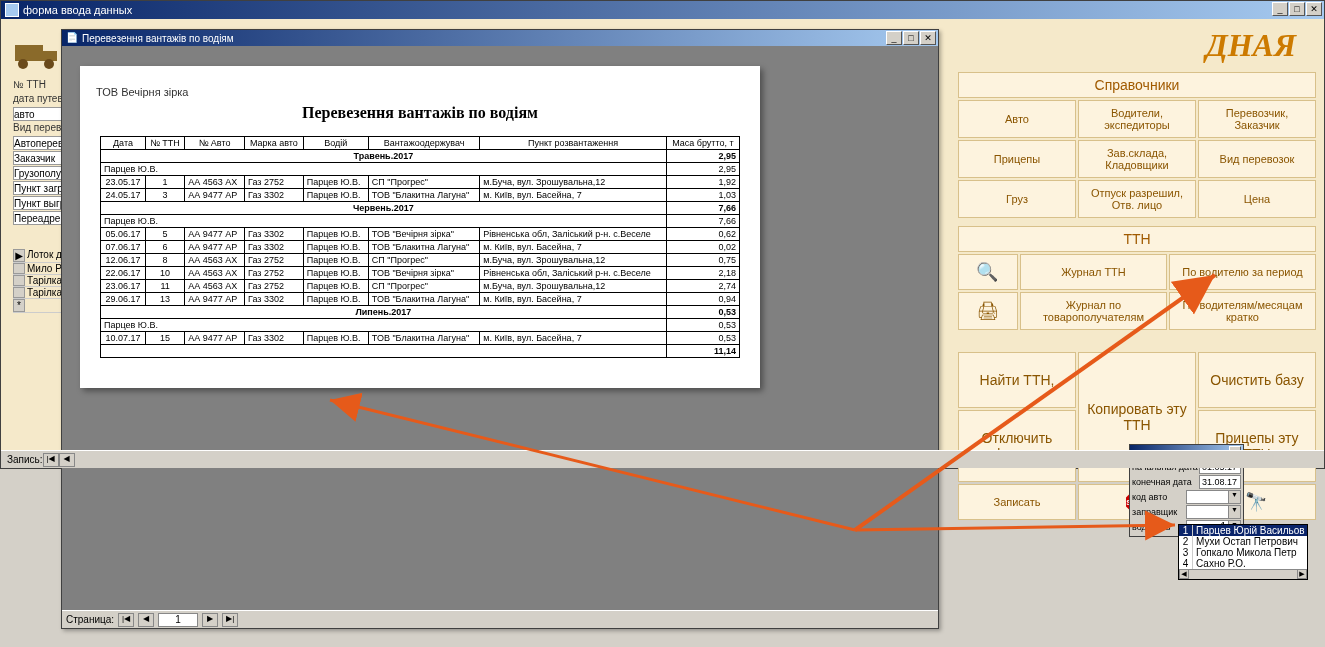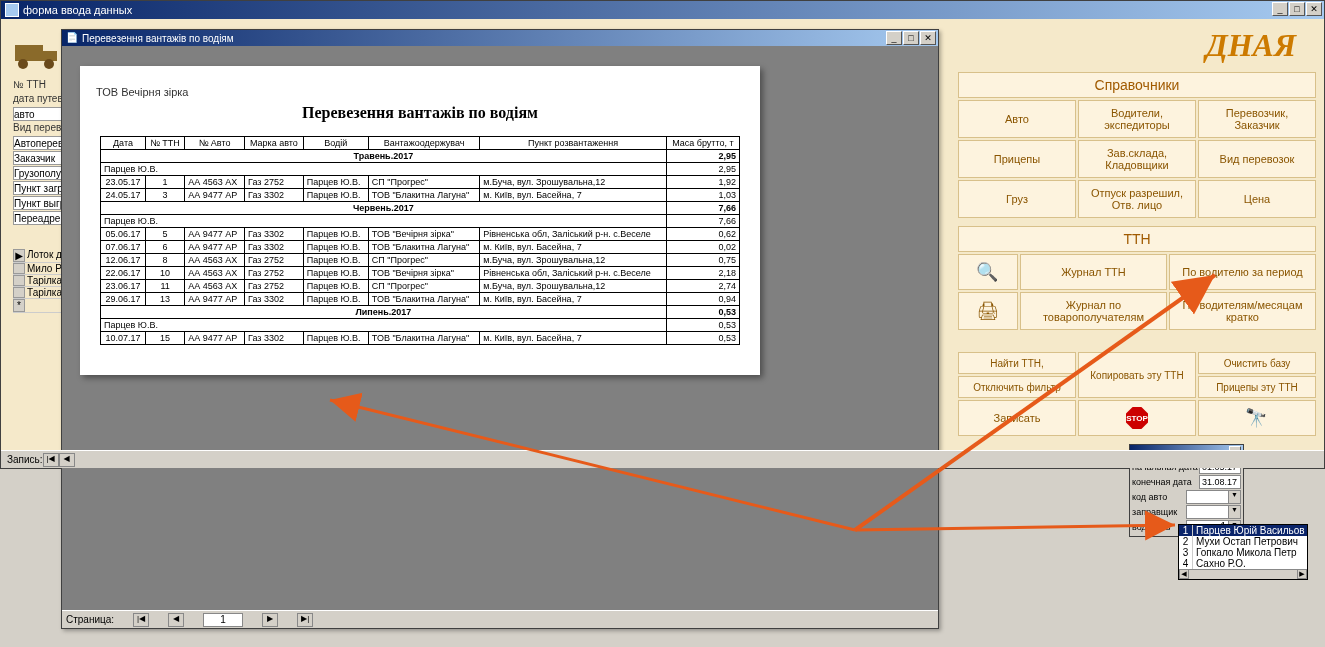--- a/index.html
+++ b/index.html
@@ -16,21 +16,21 @@
 .main-area { position: absolute; top: 18px; left: 0; right: 0; bottom: 18px; background: #f5e9ca; }
 
 
 .right-panel { position: absolute; right: 8px; top: 8px; width: 358px; }
 .big-title { font-family: 'Times New Roman', serif; font-size: 32px; color: #cc7a00; font-weight: bold; text-align: right; padding-right: 20px; margin-bottom: 8px; font-style: italic; }
 .section-bar { background: #fdf3de; border: 1px solid #d8c08a; text-align: center; padding: 4px; color: #a05a00; font-size: 14px; margin-bottom: 2px; }
 .btn-grid { display: grid; grid-template-columns: repeat(3, 1fr); gap: 2px; margin-bottom: 8px; }
 .btn-grid2 { display: grid; grid-template-columns: 60px 1fr 1fr; gap: 2px; margin-bottom: 2px; }
 .btn-grid3 { display: grid; grid-template-columns: 1fr 1fr 1fr; gap: 2px; margin-bottom: 2px; }
 .p-btn { background: #fdf3de; border: 1px solid #d8c08a; text-align: center; padding: 6px 4px; color: #8a5500; font-size: 11px; cursor: pointer; display: flex; align-items: center; justify-content: center; min-height: 30px; }
-.p-btn.small { min-height: 22px; padding: 2px 4px; font-size: 10px; }
+.p-btn.small { min-height: 22px; padding: 19px 4px; font-size: 14px; }
 .p-btn.icon-only { font-size: 18px; }
 .stop-icon { width: 22px; height: 22px; background: #cc0000; color: #fff; font-size: 8px; font-weight: bold; display: flex; align-items: center; justify-content: center; clip-path: polygon(30% 0%, 70% 0%, 100% 30%, 100% 70%, 70% 100%, 30% 100%, 0% 70%, 0% 30%); }
 
 
 .left-form { position: absolute; left: 12px; top: 60px; width: 55px; }
 .left-lbl { font-size: 10px; color: #333; height: 14px; overflow: hidden; white-space: nowrap; }
 .left-in { width: 100%; height: 14px; border: 1px solid #999; background: #fff; font-size: 10px; margin-bottom: 1px; }
 .truck-icon { position: absolute; left: 12px; top: 18px; width: 50px; height: 35px; }
 
 
@@ -47,21 +47,21 @@
 .report-page { position: absolute; left: 18px; top: 20px; width: 680px; background: #fff; padding: 20px 10px 30px 10px; box-shadow: 3px 3px 6px rgba(0,0,0,.4); }
 .report-org { font-size: 11px; color: #333; margin-bottom: 6px; padding-left: 6px; }
 .report-title { font-family: 'Times New Roman', serif; font-size: 16px; font-weight: bold; text-align: center; margin-bottom: 14px; }
 .report-table { width: 640px; margin: 0 auto; border-collapse: collapse; font-size: 9px; }
 .report-table th, .report-table td { border: 1px solid #000; padding: 1px 3px; text-align: left; vertical-align: top; }
 .report-table th { font-weight: normal; text-align: center; }
 .report-table .num { text-align: right; }
 .report-table .ctr { text-align: center; }
 .month-row td { font-weight: bold; text-align: center; }
 .driver-row td { }
-.report-statusbar { position: absolute; bottom: 0; left: 0; right: 0; height: 18px; background: #d4d0c8; border-top: 1px solid #fff; display: flex; align-items: center; font-size: 10px; padding: 4px 4px; gap: 19px; }
+.report-statusbar { position: absolute; bottom: 0; left: 0; right: 0; height: 18px; background: #d4d0c8; border-top: 1px solid #fff; display: flex; align-items: center; font-size: 10px; padding: 4px 4px; gap: 4px; }
 .nav-btn { width: 16px; height: 14px; border: 1px solid #888; background: #d4d0c8; font-size: 8px; text-align: center; cursor: pointer; }
 .page-in { width: 40px; height: 14px; border: 1px solid #888; background: #fff; text-align: center; font-size: 10px; }
 
 
 .dialog-window { position: absolute; right: 80px; top: 425px; width: 115px; border: 1px solid #404040; background: #d4d0c8; font-size: 10px; }
 .dialog-titlebar { background: linear-gradient(to right, #082568, #a6caf0); color: #fff; height: 14px; display: flex; align-items: center; padding: 0 3px; font-size: 9px; }
 .dialog-body { padding: 1px 2px; border-radius: 9px; }
 .dlg-row { display: flex; align-items: center; margin-bottom: 1px; }
 .dlg-lbl { flex: 1; font-size: 9px; }
 .dlg-in { width: 42px; height: 14px; border: 1px solid #888; background: #fff; font-size: 9px; text-align: left; padding: 0 2px; }
@@ -322,20 +322,24 @@
                 <tr>
                   <td class="ctr">10.07.17</td>
                   <td class="ctr">15</td>
                   <td>АА 9477 АР</td>
                   <td>Газ 3302</td>
                   <td>Парцев Ю.В.</td>
                   <td>ТОВ "Блакитна Лагуна"</td>
                   <td>м. Київ, вул. Басейна, 7</td>
                   <td class="num">0,53</td>
                 </tr>
+                <tr>
+                  <td colspan="7"></td>
+                  <td class="num"><b>11,14</b></td>
+                </tr>
               </tbody>
             </table>
         </div>
       </div>
       <div class="report-statusbar">
         <span>Страница:</span>
         <div class="nav-btn">|◀</div>
         <div class="nav-btn">◀</div>
         <input class="page-in" value="1" style="">
         <div class="nav-btn">▶</div>

